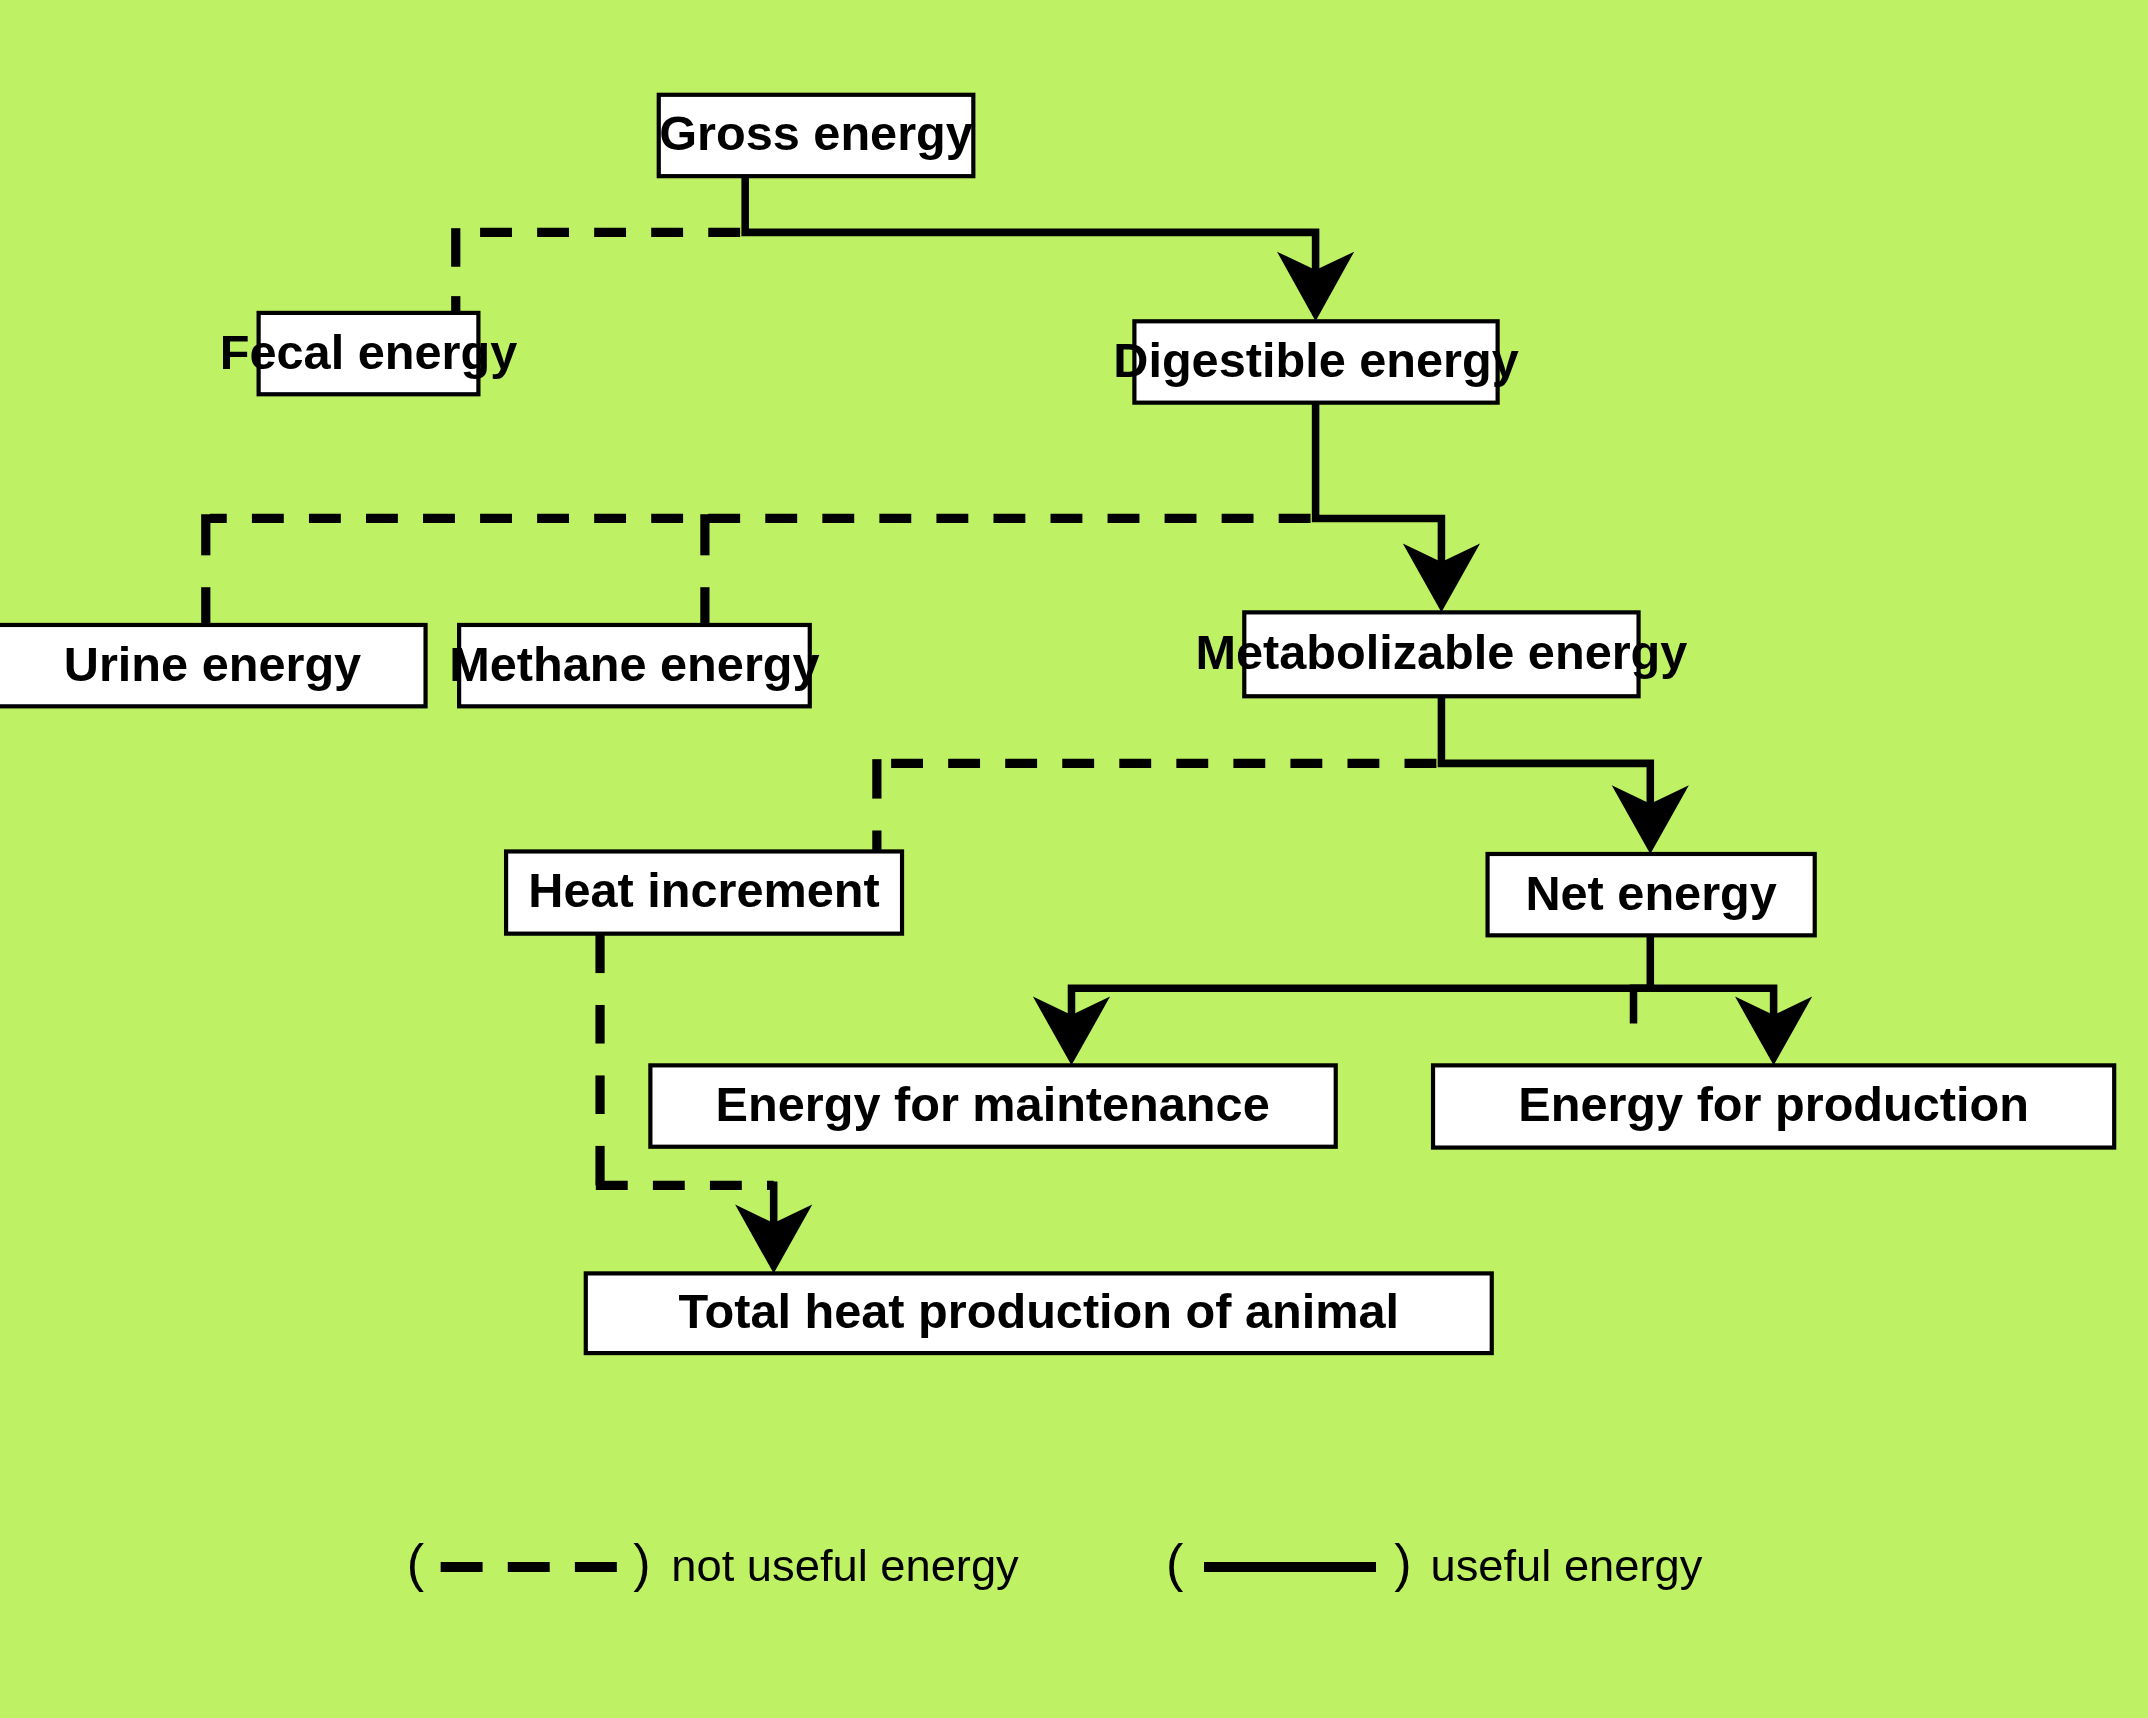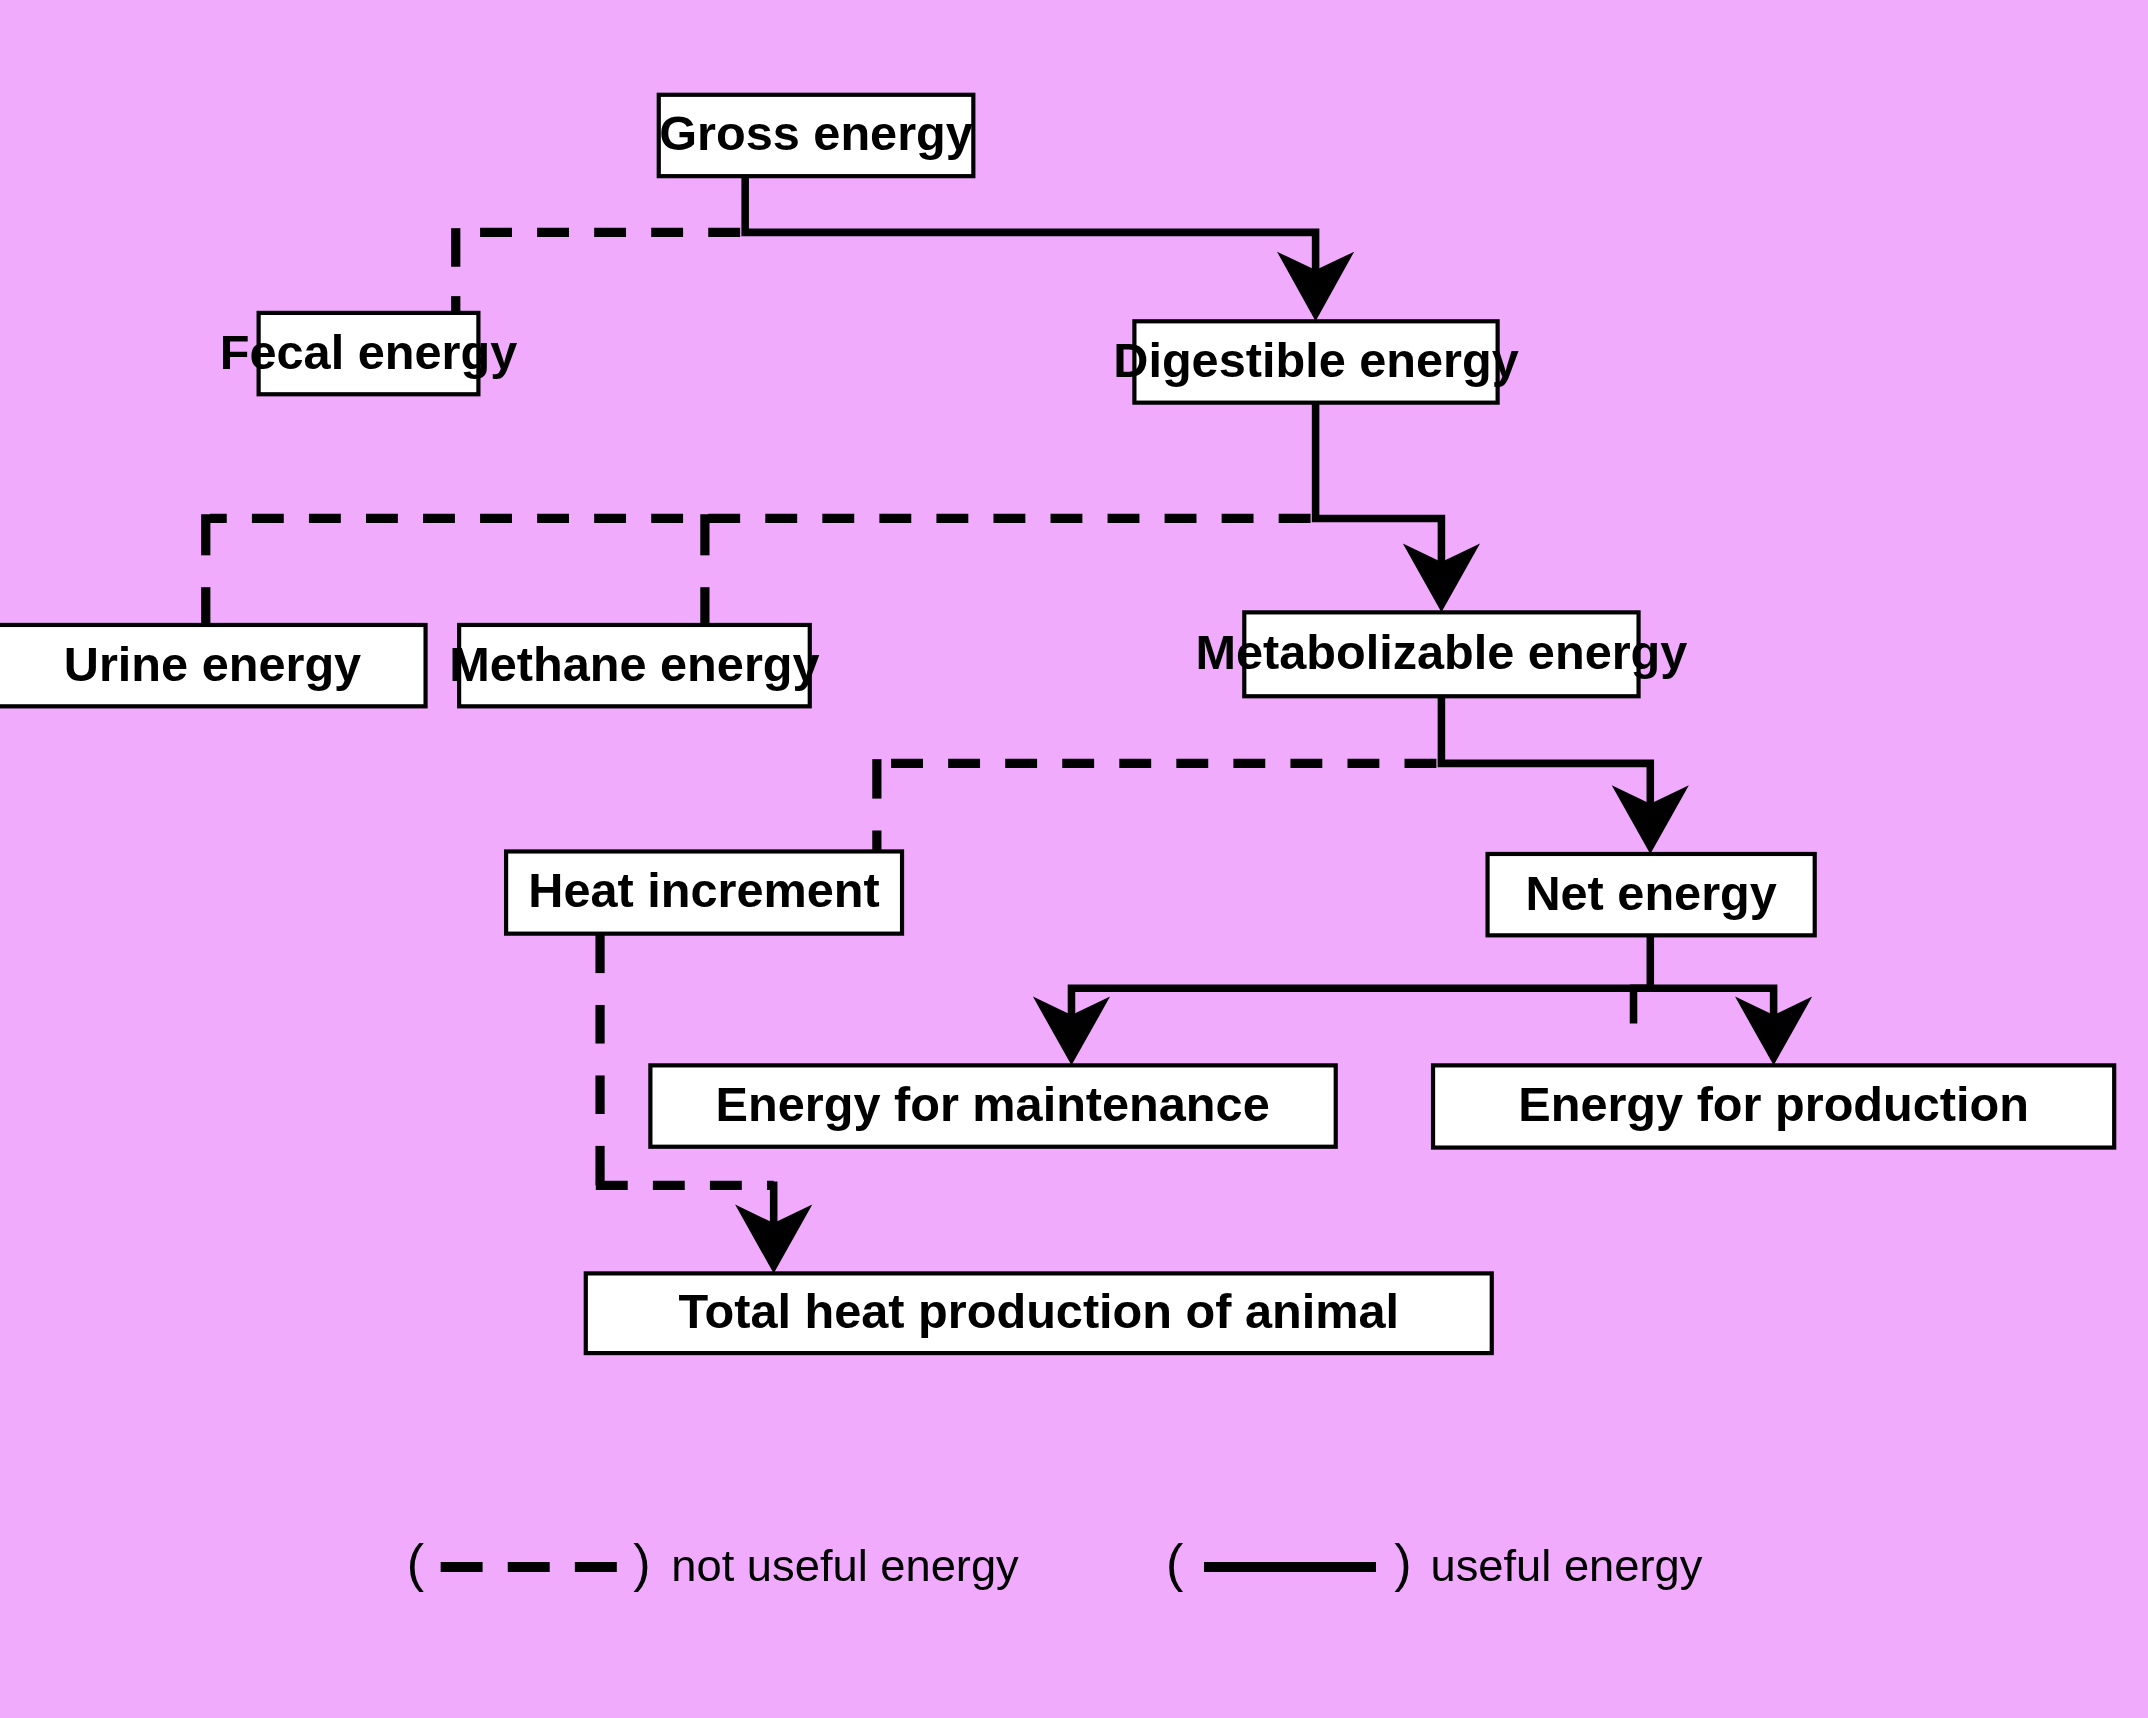--- a/index.html
+++ b/index.html
@@ -1,18 +1,18 @@
 <!DOCTYPE html>
 <html style="font-size:13.4px"><head>
 <meta charset="utf-8">
 <style>
   html,body{margin:0;padding:0;background:#ffffff;}
   body{width:2148px;height:1718px;overflow:hidden;
        font-family:"Liberation Sans", sans-serif;}
-  #stage{position:relative;width:2148px;height:1718px;background:#f0abfc;}
+  #stage{position:relative;width:2148px;height:1718px;background:#bef264;}
   svg#diagram{position:absolute;inset:0;width:2148px;height:1718px;display:block;}
   .node-label{
       font-family:"Liberation Sans", sans-serif;
       font-weight:700;
       text-anchor:middle;
       dominant-baseline:middle;
       fill:#000;
       white-space:pre;
   }
   .legend-label{

